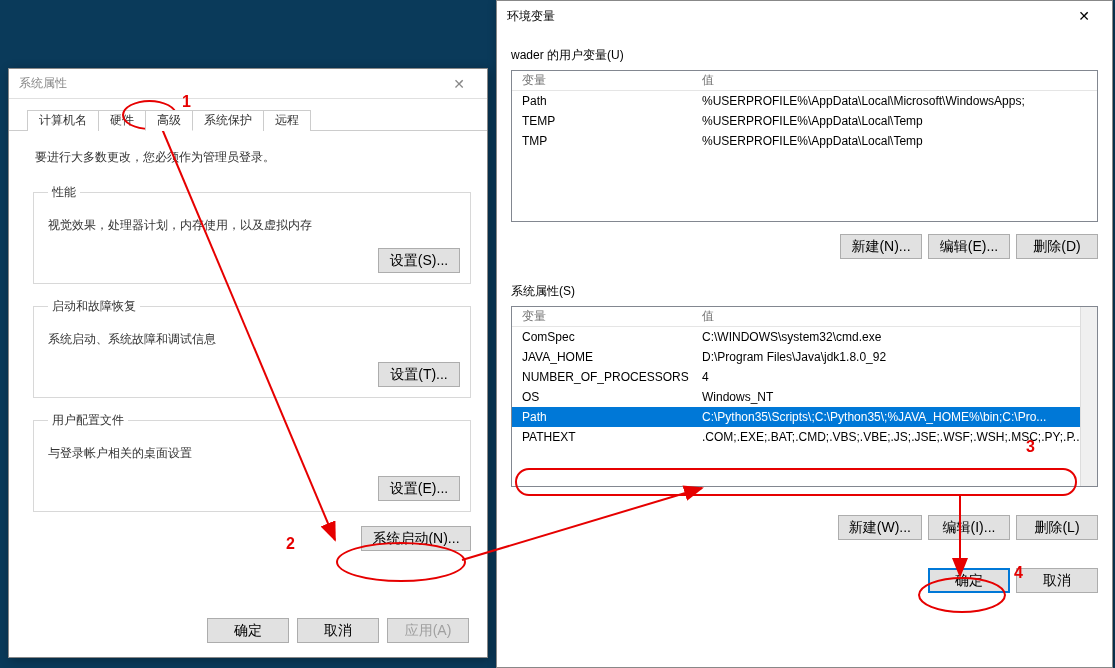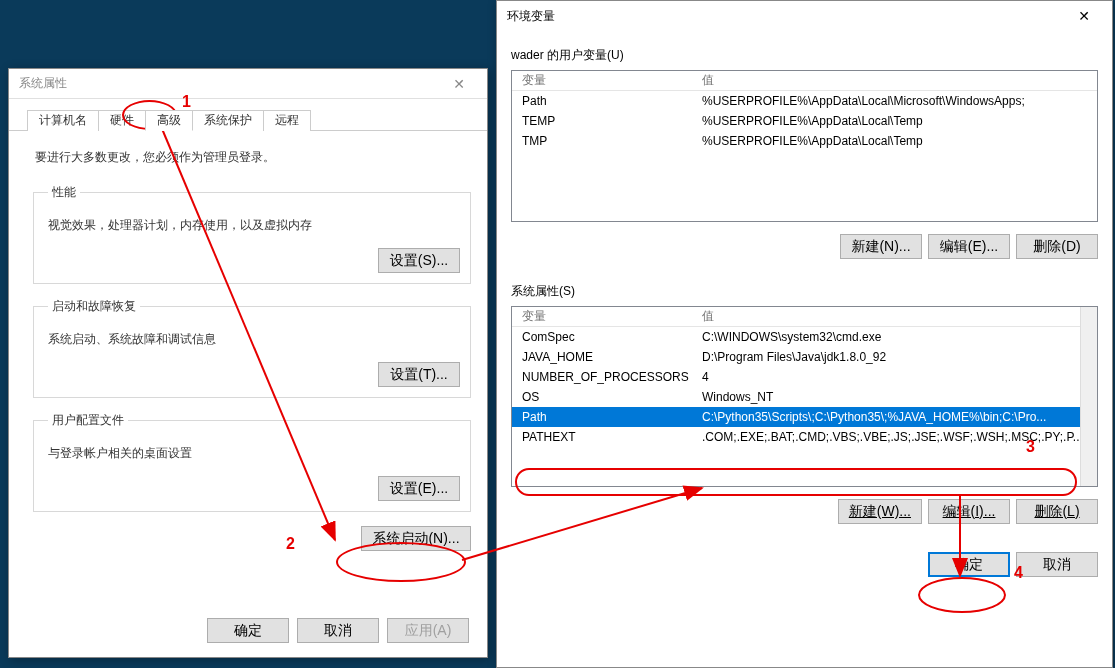--- a/index.html
+++ b/index.html
@@ -283,21 +283,21 @@
       </div>
       <div class="tblrow selected">
         <div class="tdcell col1">Path</div>
         <div class="tdcell col2">C:\Python35\Scripts\;C:\Python35\;%JAVA_HOME%\bin;C:\Pro...</div>
       </div>
       <div class="tblrow">
         <div class="tdcell col1">PATHEXT</div>
         <div class="tdcell col2">.COM;.EXE;.BAT;.CMD;.VBS;.VBE;.JS;.JSE;.WSF;.WSH;.MSC;.PY;.P...</div>
       </div>
     </div>
-    <div class="btnrow" style="margin-top:12px;text-decoration:underline;">
+    <div class="btnrow" style="margin-top:28px;">
       <button class="winbtn">新建(W)...</button>
       <button class="winbtn">编辑(I)...</button>
       <button class="winbtn">删除(L)</button>
     </div>
 
     <div style="height:22px"></div>
 
     <div class="btnrow">
       <button class="winbtn default">确定</button>
       <button class="winbtn">取消</button>

